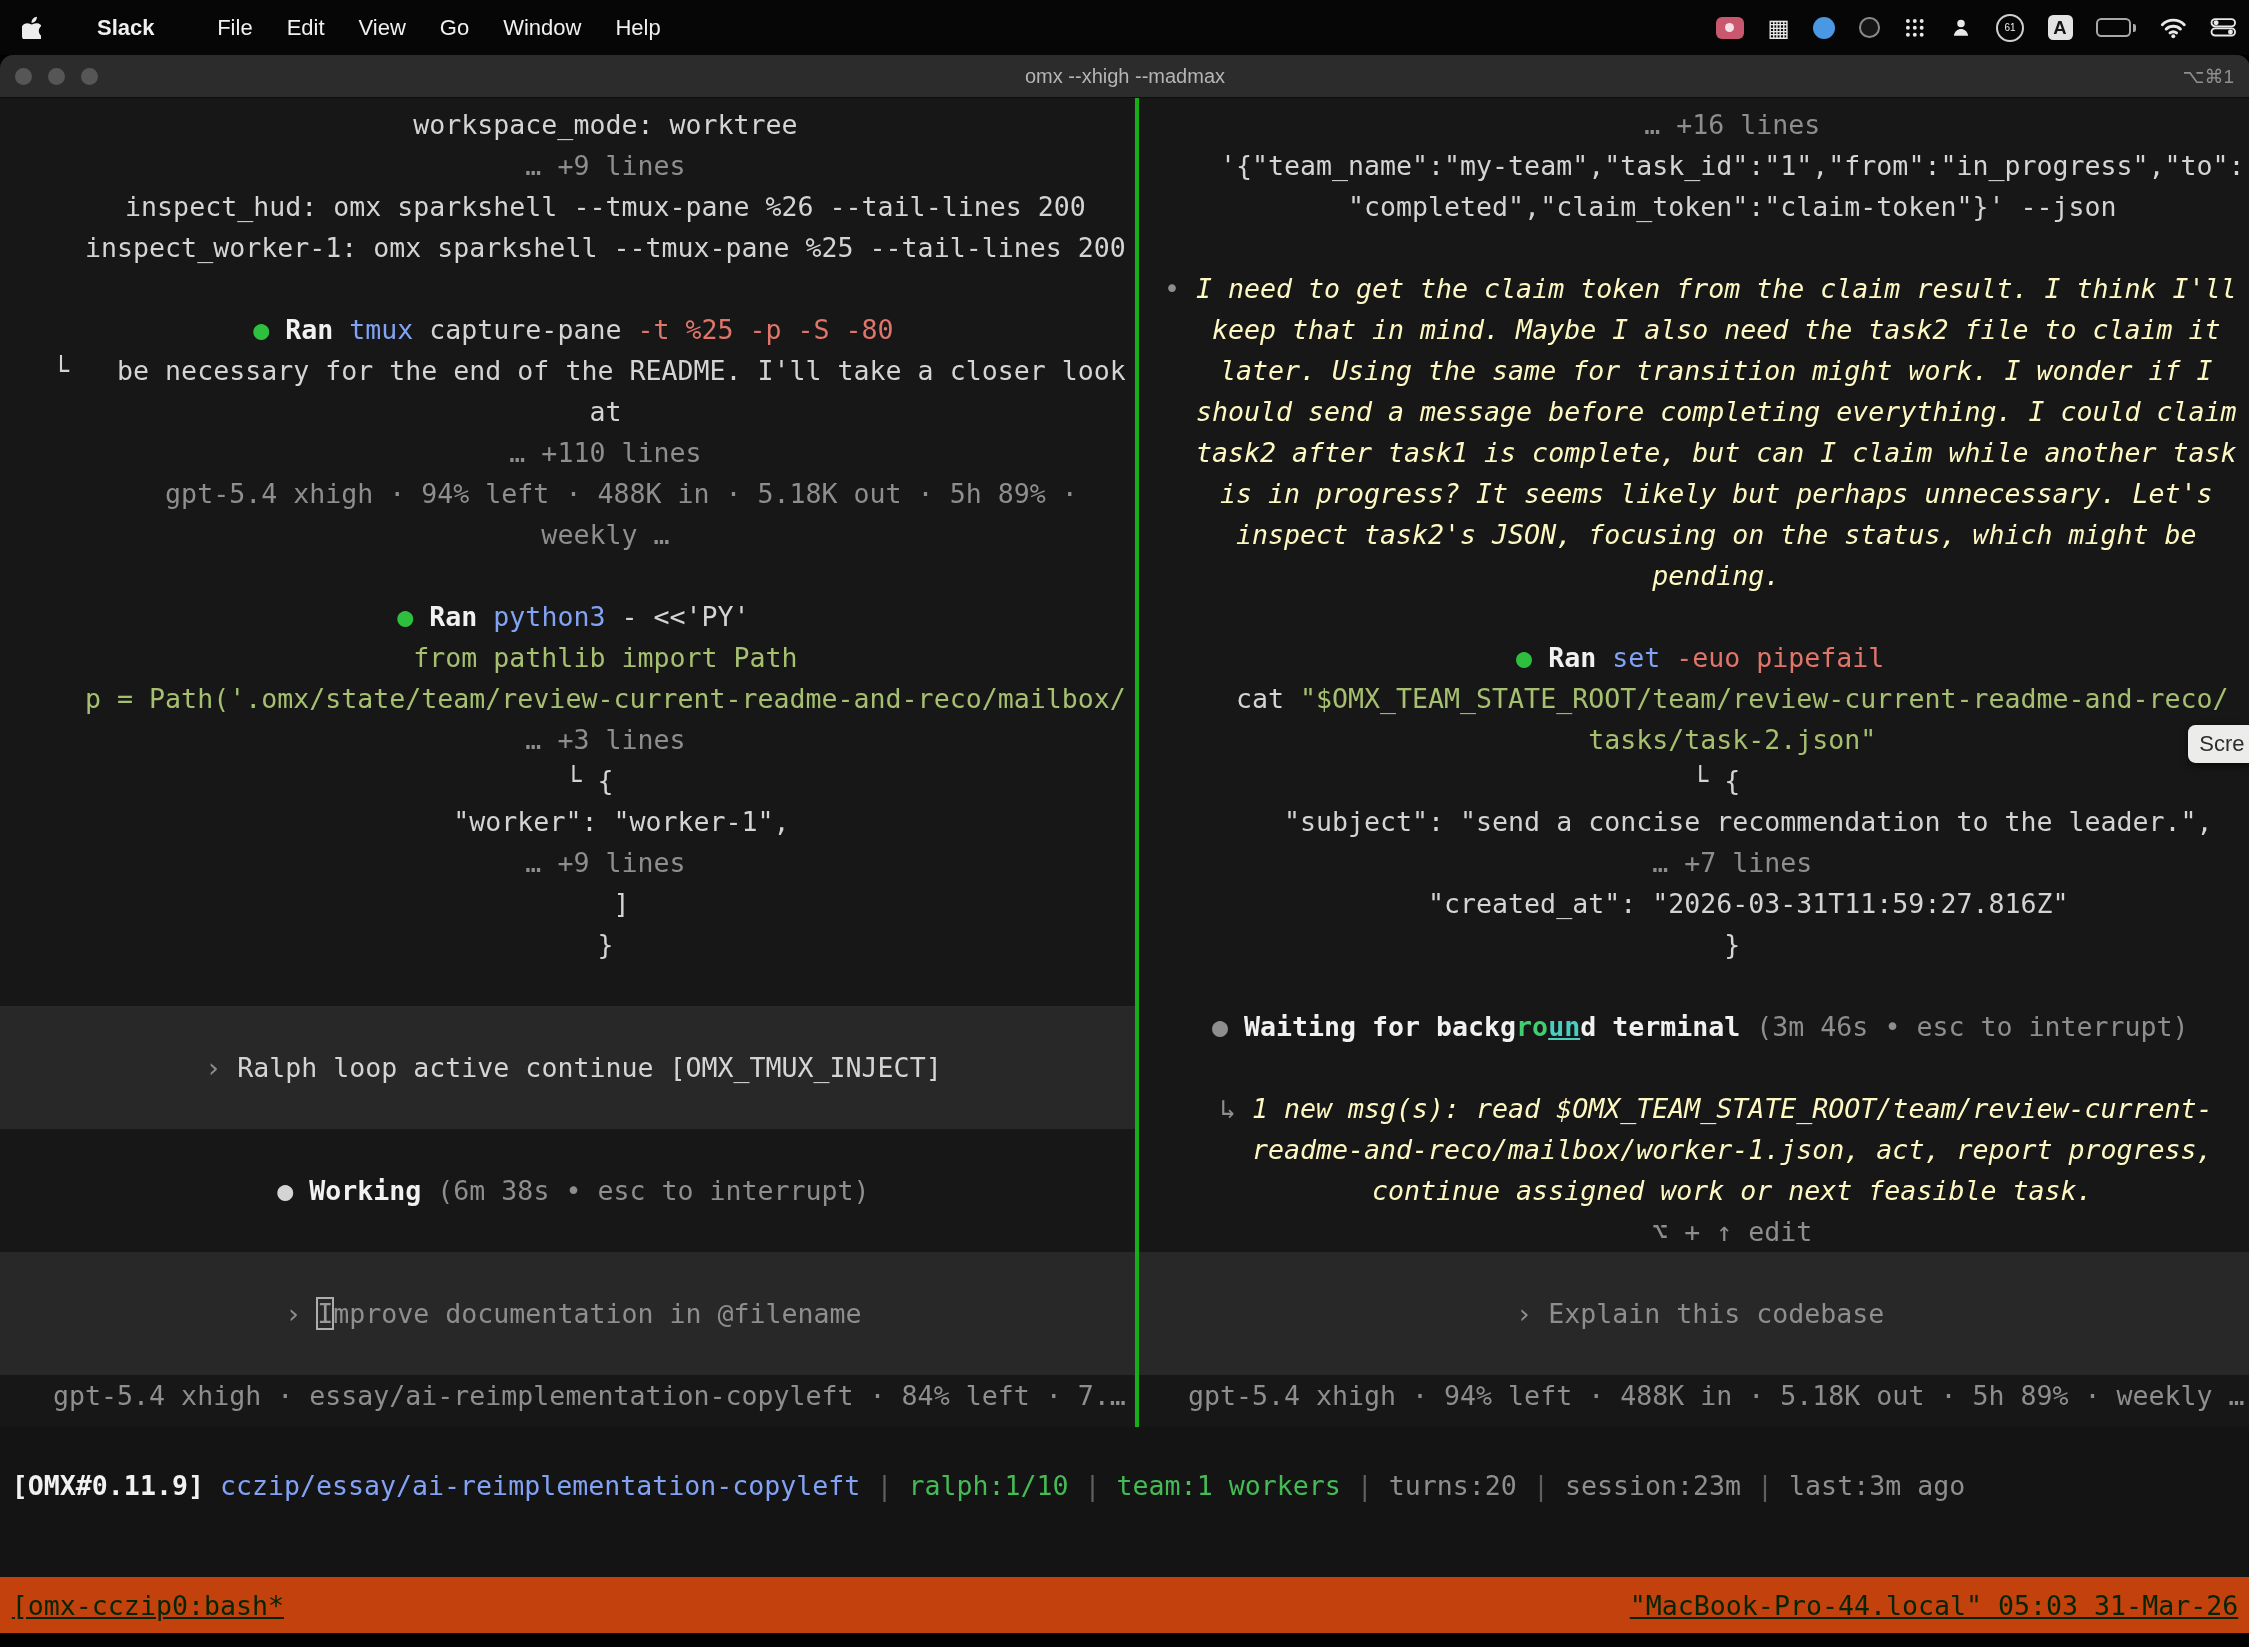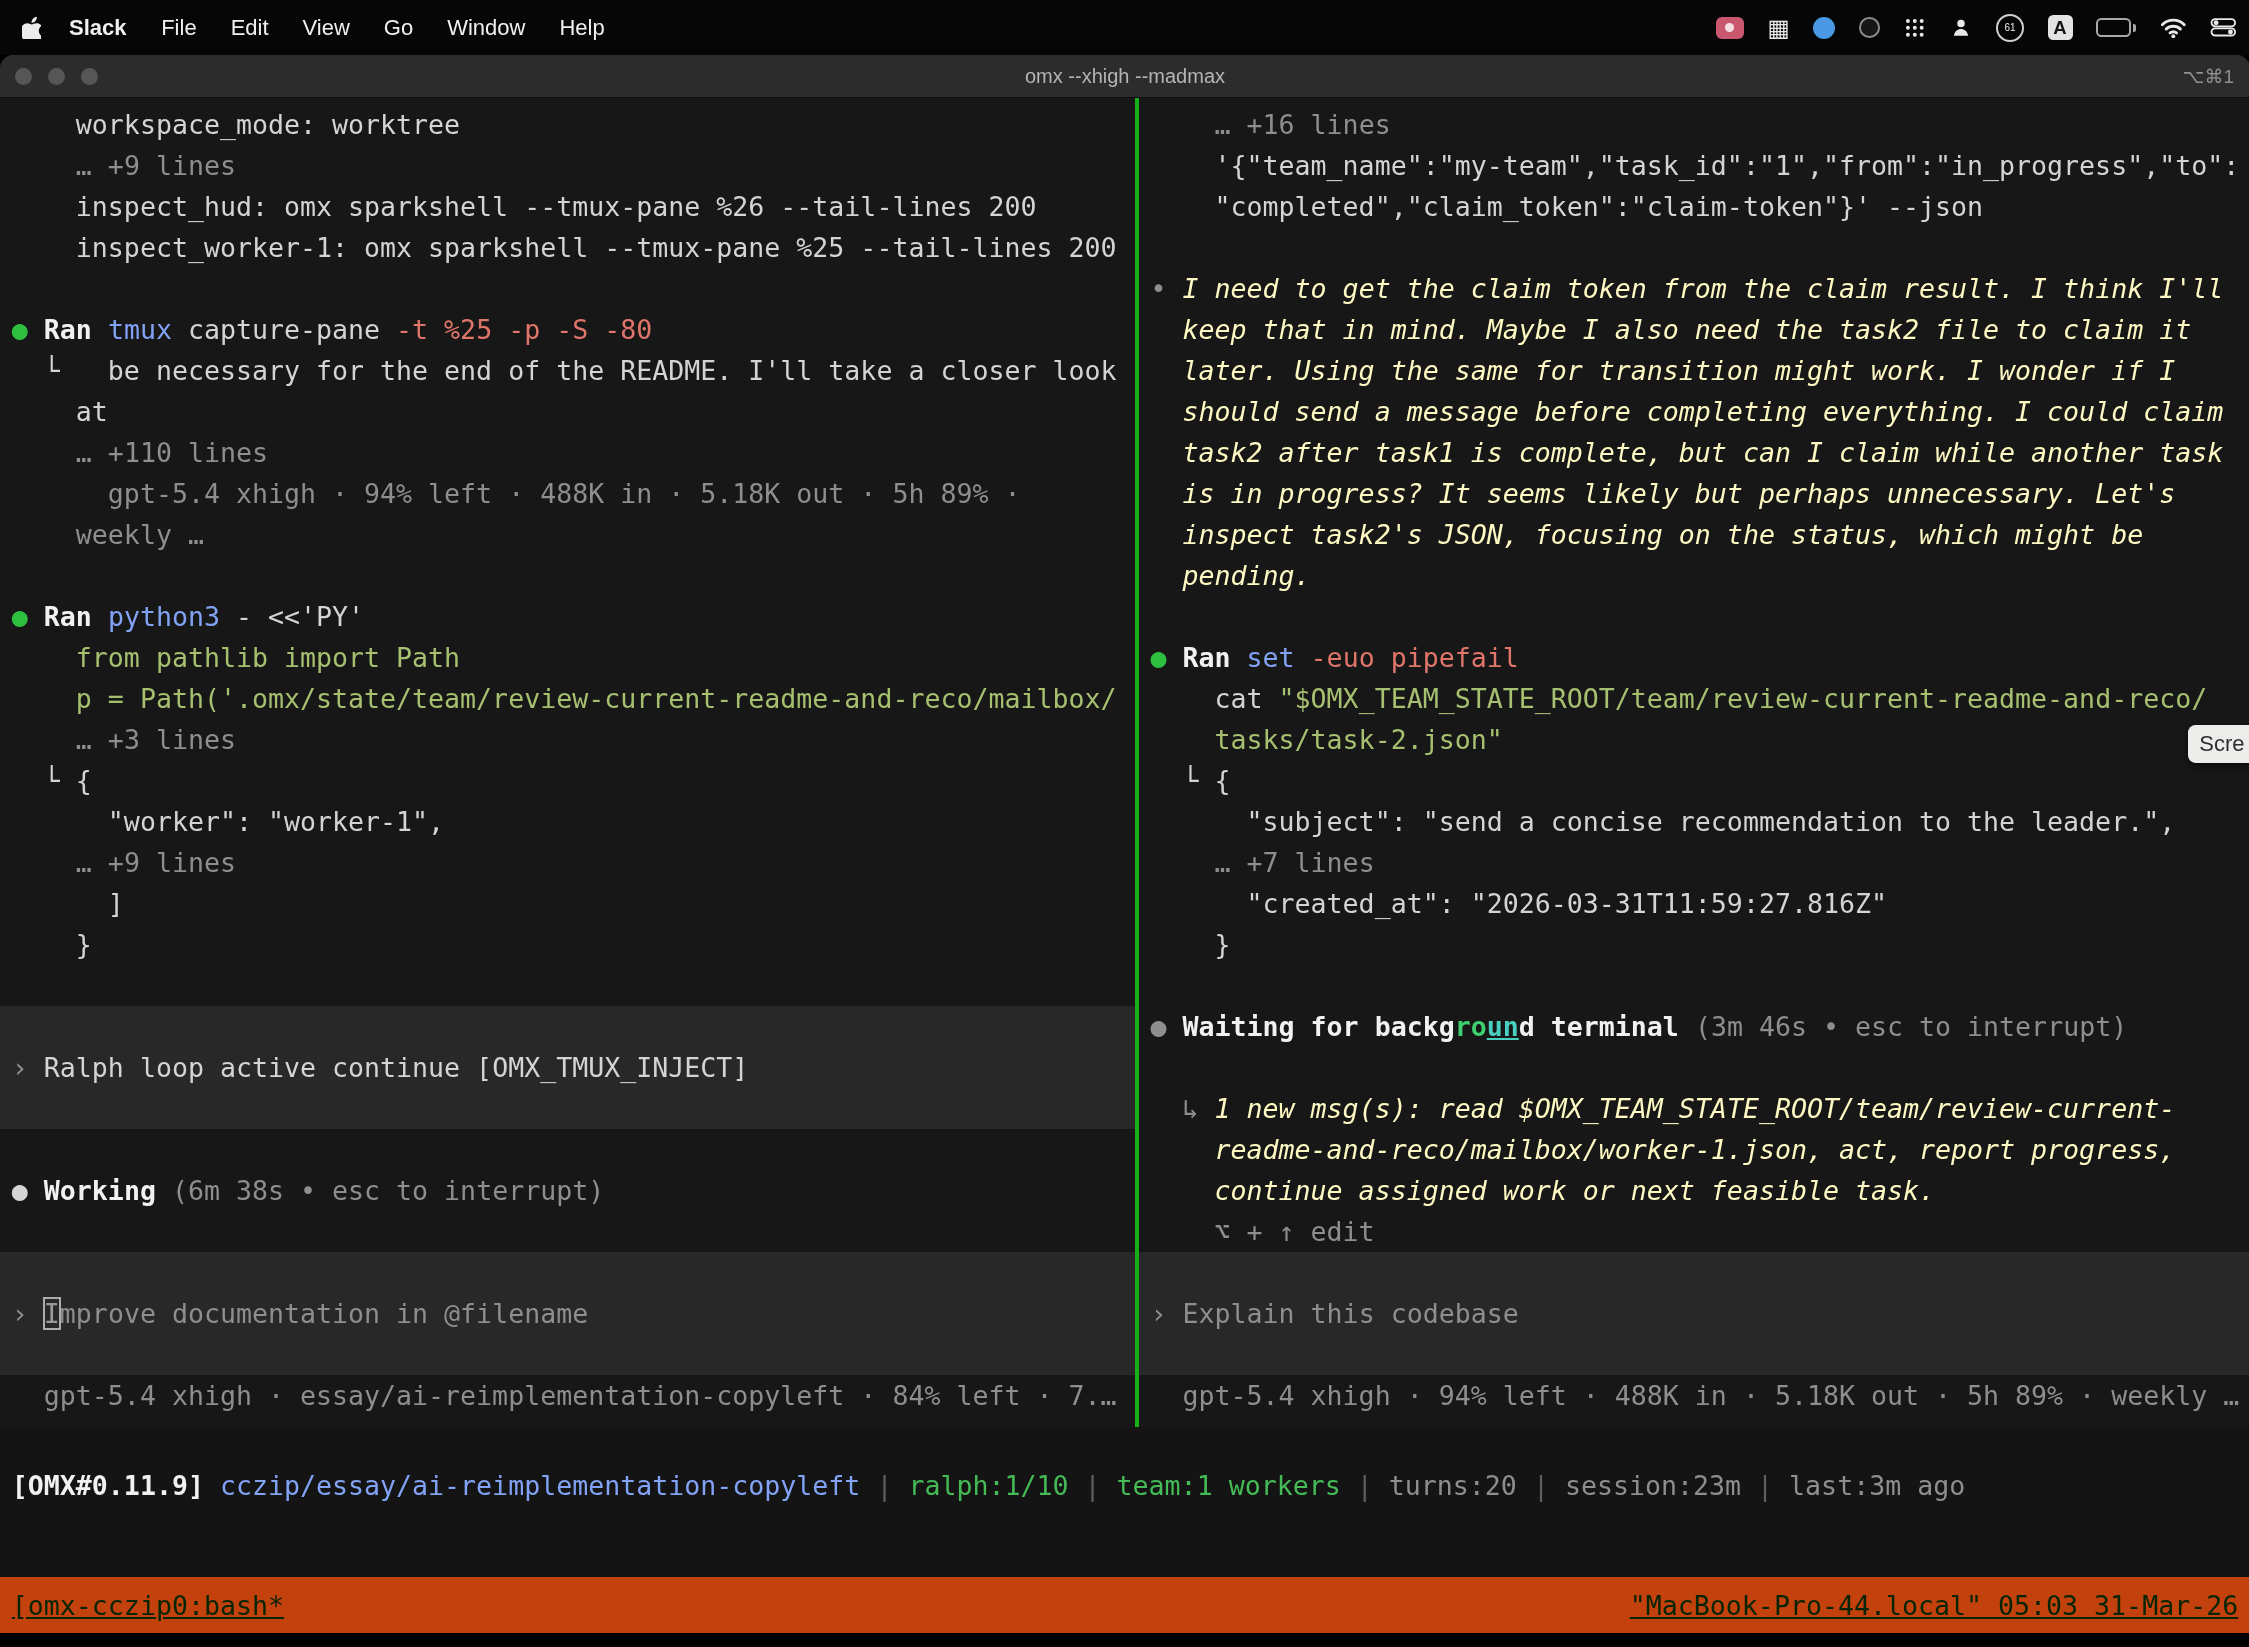--- a/index.html
+++ b/index.html
@@ -2,21 +2,21 @@
 <html style="font-size:11.8px"><head>
 <meta charset="utf-8">
 <style>
   * { box-sizing: border-box; margin: 0; padding: 0; }
   html,body { width:2250px; height:1648px; background:#000; overflow:hidden;
               font-family:"DejaVu Sans Mono", monospace; }
 
   
   .menubar { position:absolute; top:0; left:0; width:2250px; height:55px;
              background:#060606; display:flex; align-items:center;
-             font-family:"Liberation Sans", sans-serif; font-size:22px; color:#f0f0f0; }
+             font-family:"Liberation Sans", sans-serif; font-size:22px; color:#f0f0f0;gap:28px; }
   .apple { margin:0 10.3px 0 22px; display:flex; align-items:center; }
   .appname { font-weight:bold; padding:0 17.7px; }
   .menu-item { padding:0 17px; }
   .status-icons { margin-left:auto; display:flex; align-items:center; gap:23.6px; padding-right:13.3px; }
   .rec-ind { width:28px; height:22px; border-radius:5.9px; background:#c9586e;
              display:flex; align-items:center; justify-content:center; }
   .rec-ind i { width:8.9px; height:8.9px; border-radius:50%; background:#f4dfe4; display:block; }
   .glyph-icon { font-size:23.6px; color:#e8e8e8; font-family:"DejaVu Sans", sans-serif; }
   .blue-dot { width:22px; height:22px; border-radius:50%; background:#4a97e4; }
   .dark-dot { width:20.7px; height:20.7px; border-radius:50%; background:#161616; border:2.2px solid #8a8a8a; }
@@ -35,21 +35,21 @@
             display:flex; flex-direction:column; overflow:hidden; }
   .titlebar { height:43px; background:#2c2c2c; border-bottom:0.7px solid #0d0d0d;
               position:relative; display:flex; align-items:center; flex:0 0 auto;
               font-family:"Liberation Sans", sans-serif; }
   .lights { display:flex; gap:16px; margin-left:14.8px; }
   .light { width:17px; height:17px; border-radius:50%; background:#565656; }
   .win-title { position:absolute; left:0; right:0; text-align:center; color:#b5b5b5; font-size:20px; }
   .win-short { position:absolute; right:16px; color:#8f8f8f; font-size:19px; }
 
   
-  .panes { display:flex; height:1329px; flex:0 0 auto; }
+  .panes { display:flex; height:1329px; flex:0 0 auto;text-align:center; }
   .pane { background:#171717; overflow:hidden; padding-top:5.9px; }
   .pane-left { width:1135px; flex:0 0 auto; }
   .pane-div { width:3.7px; background:#17ad17; flex:0 0 auto; }
   .pane-right { flex:1 1 auto; }
 
   .row { height:41px; line-height:41px; font-size:26.6px; white-space:pre;
          overflow:hidden; padding-left:11.8px; color:#d4d4d4; }
   .band { background:#282828; }
 
   .w   { color:#d4d4d4; }

